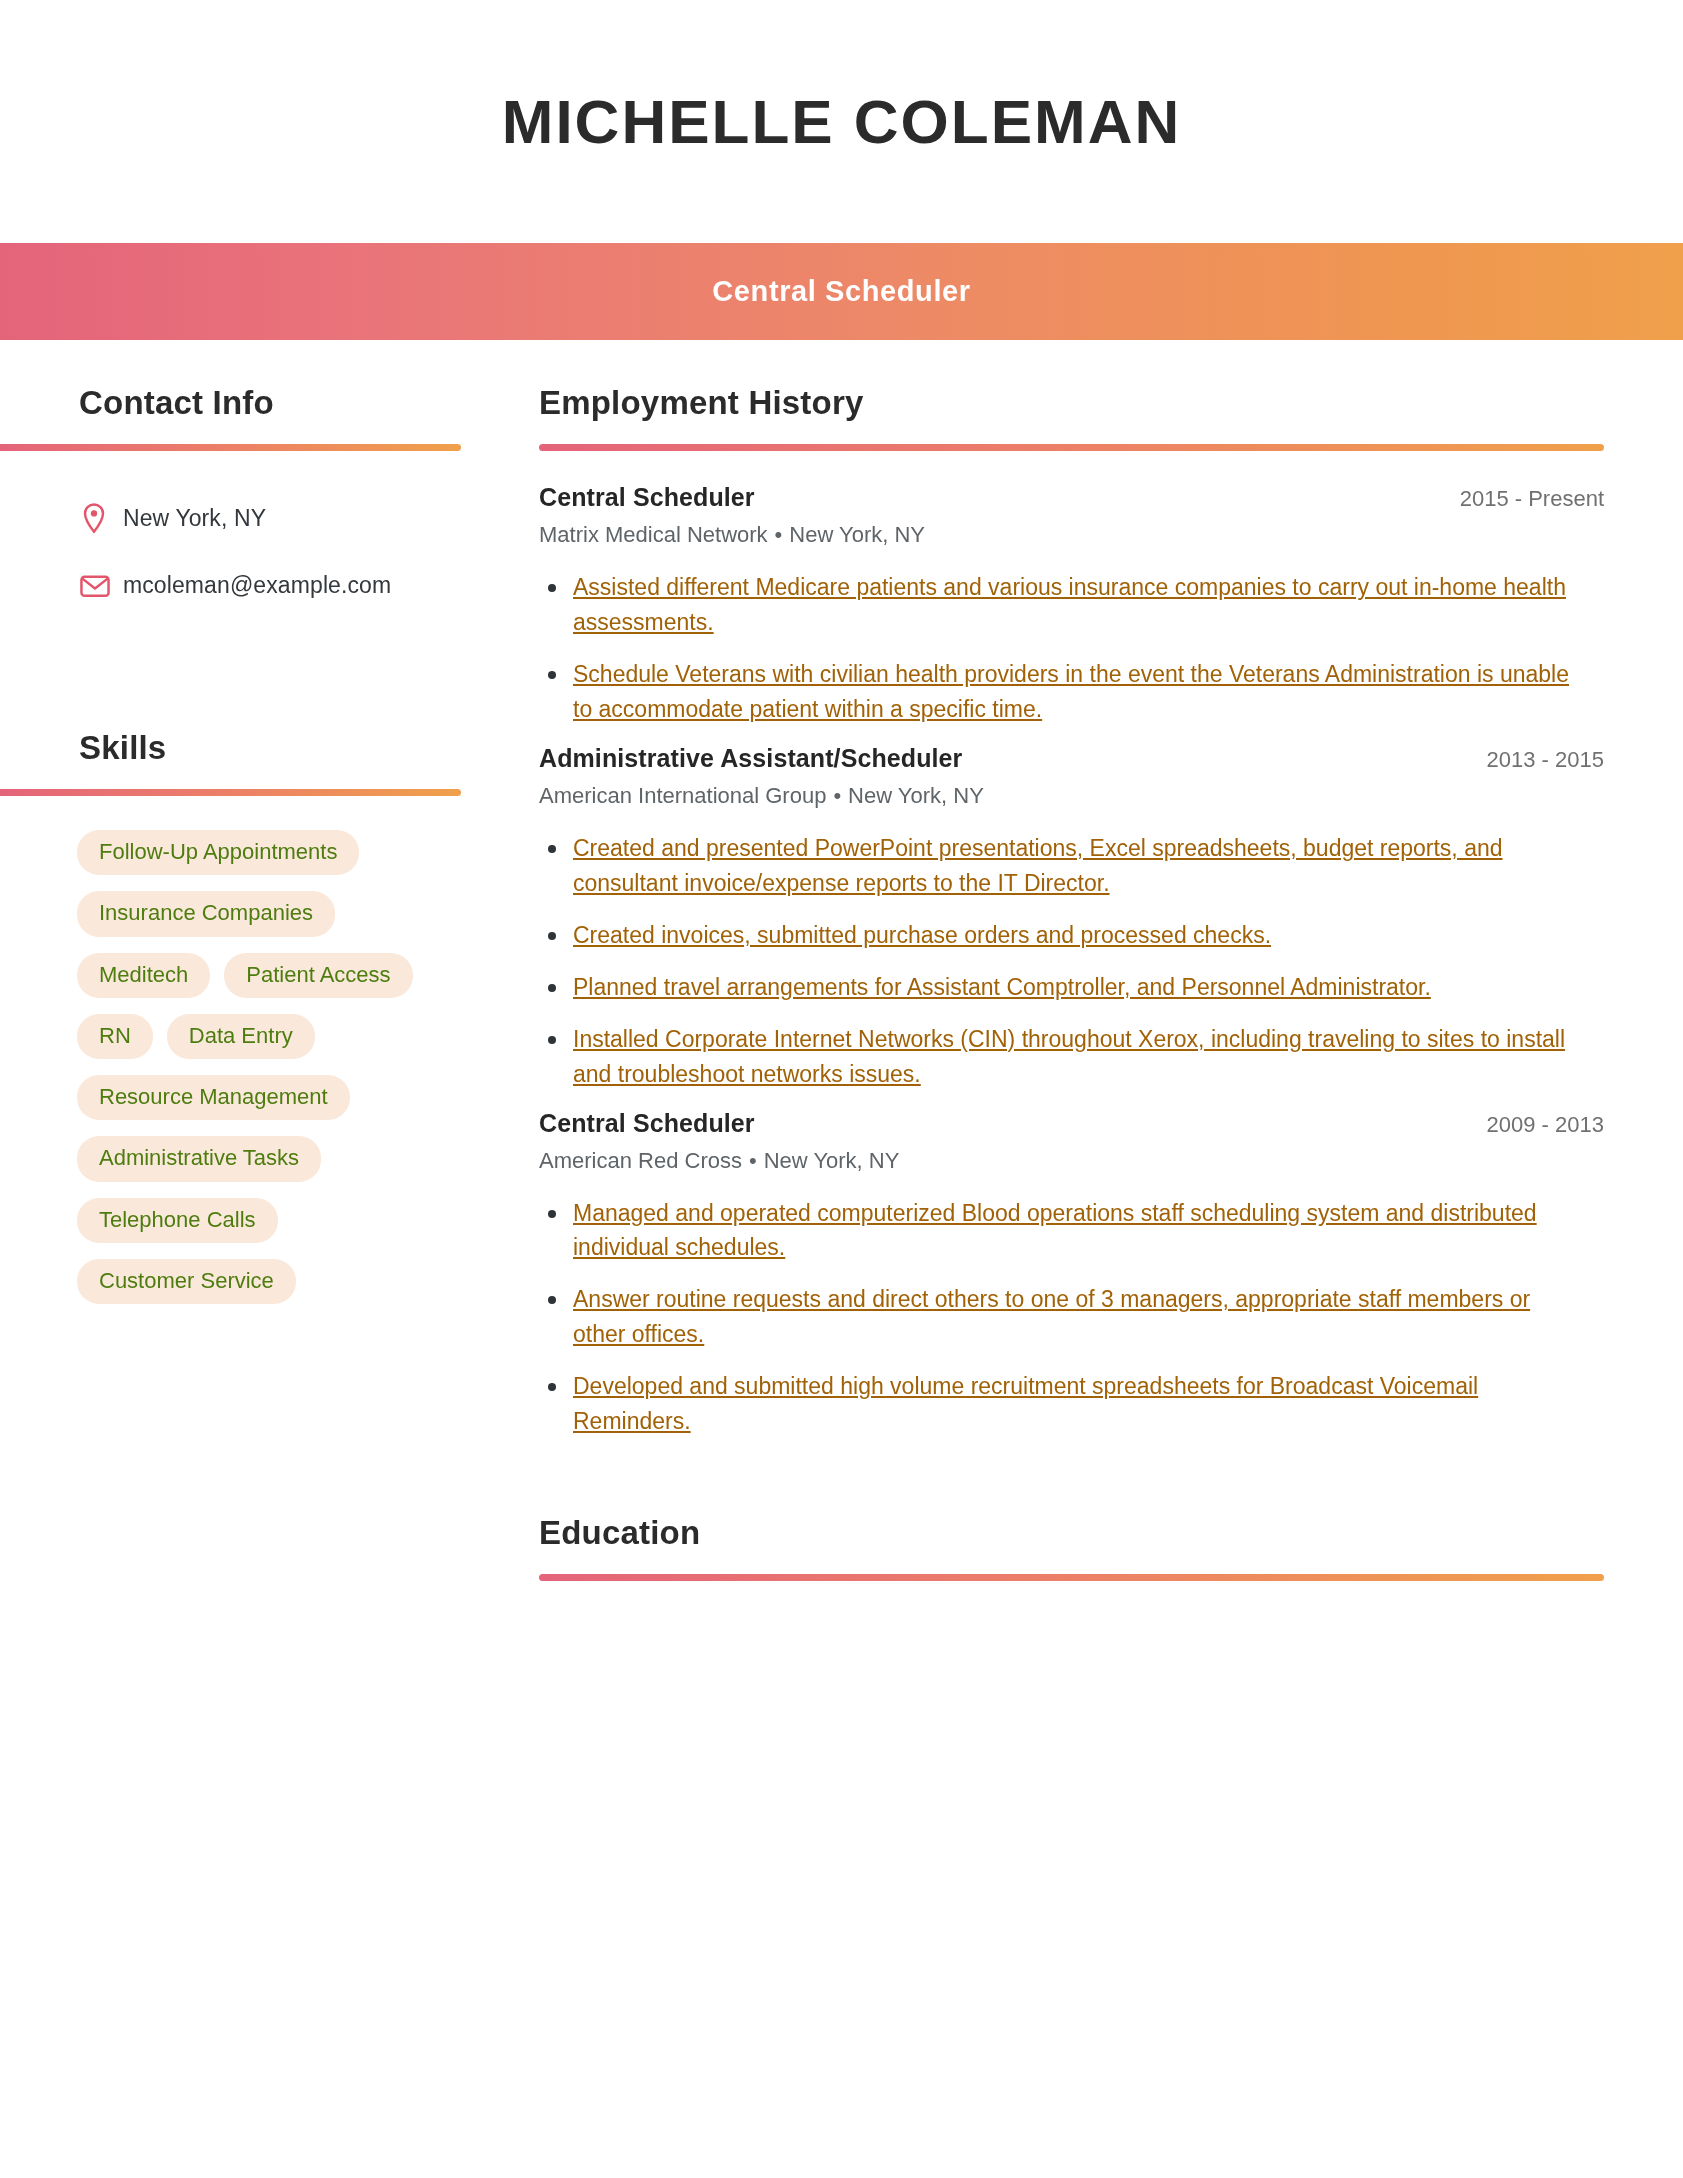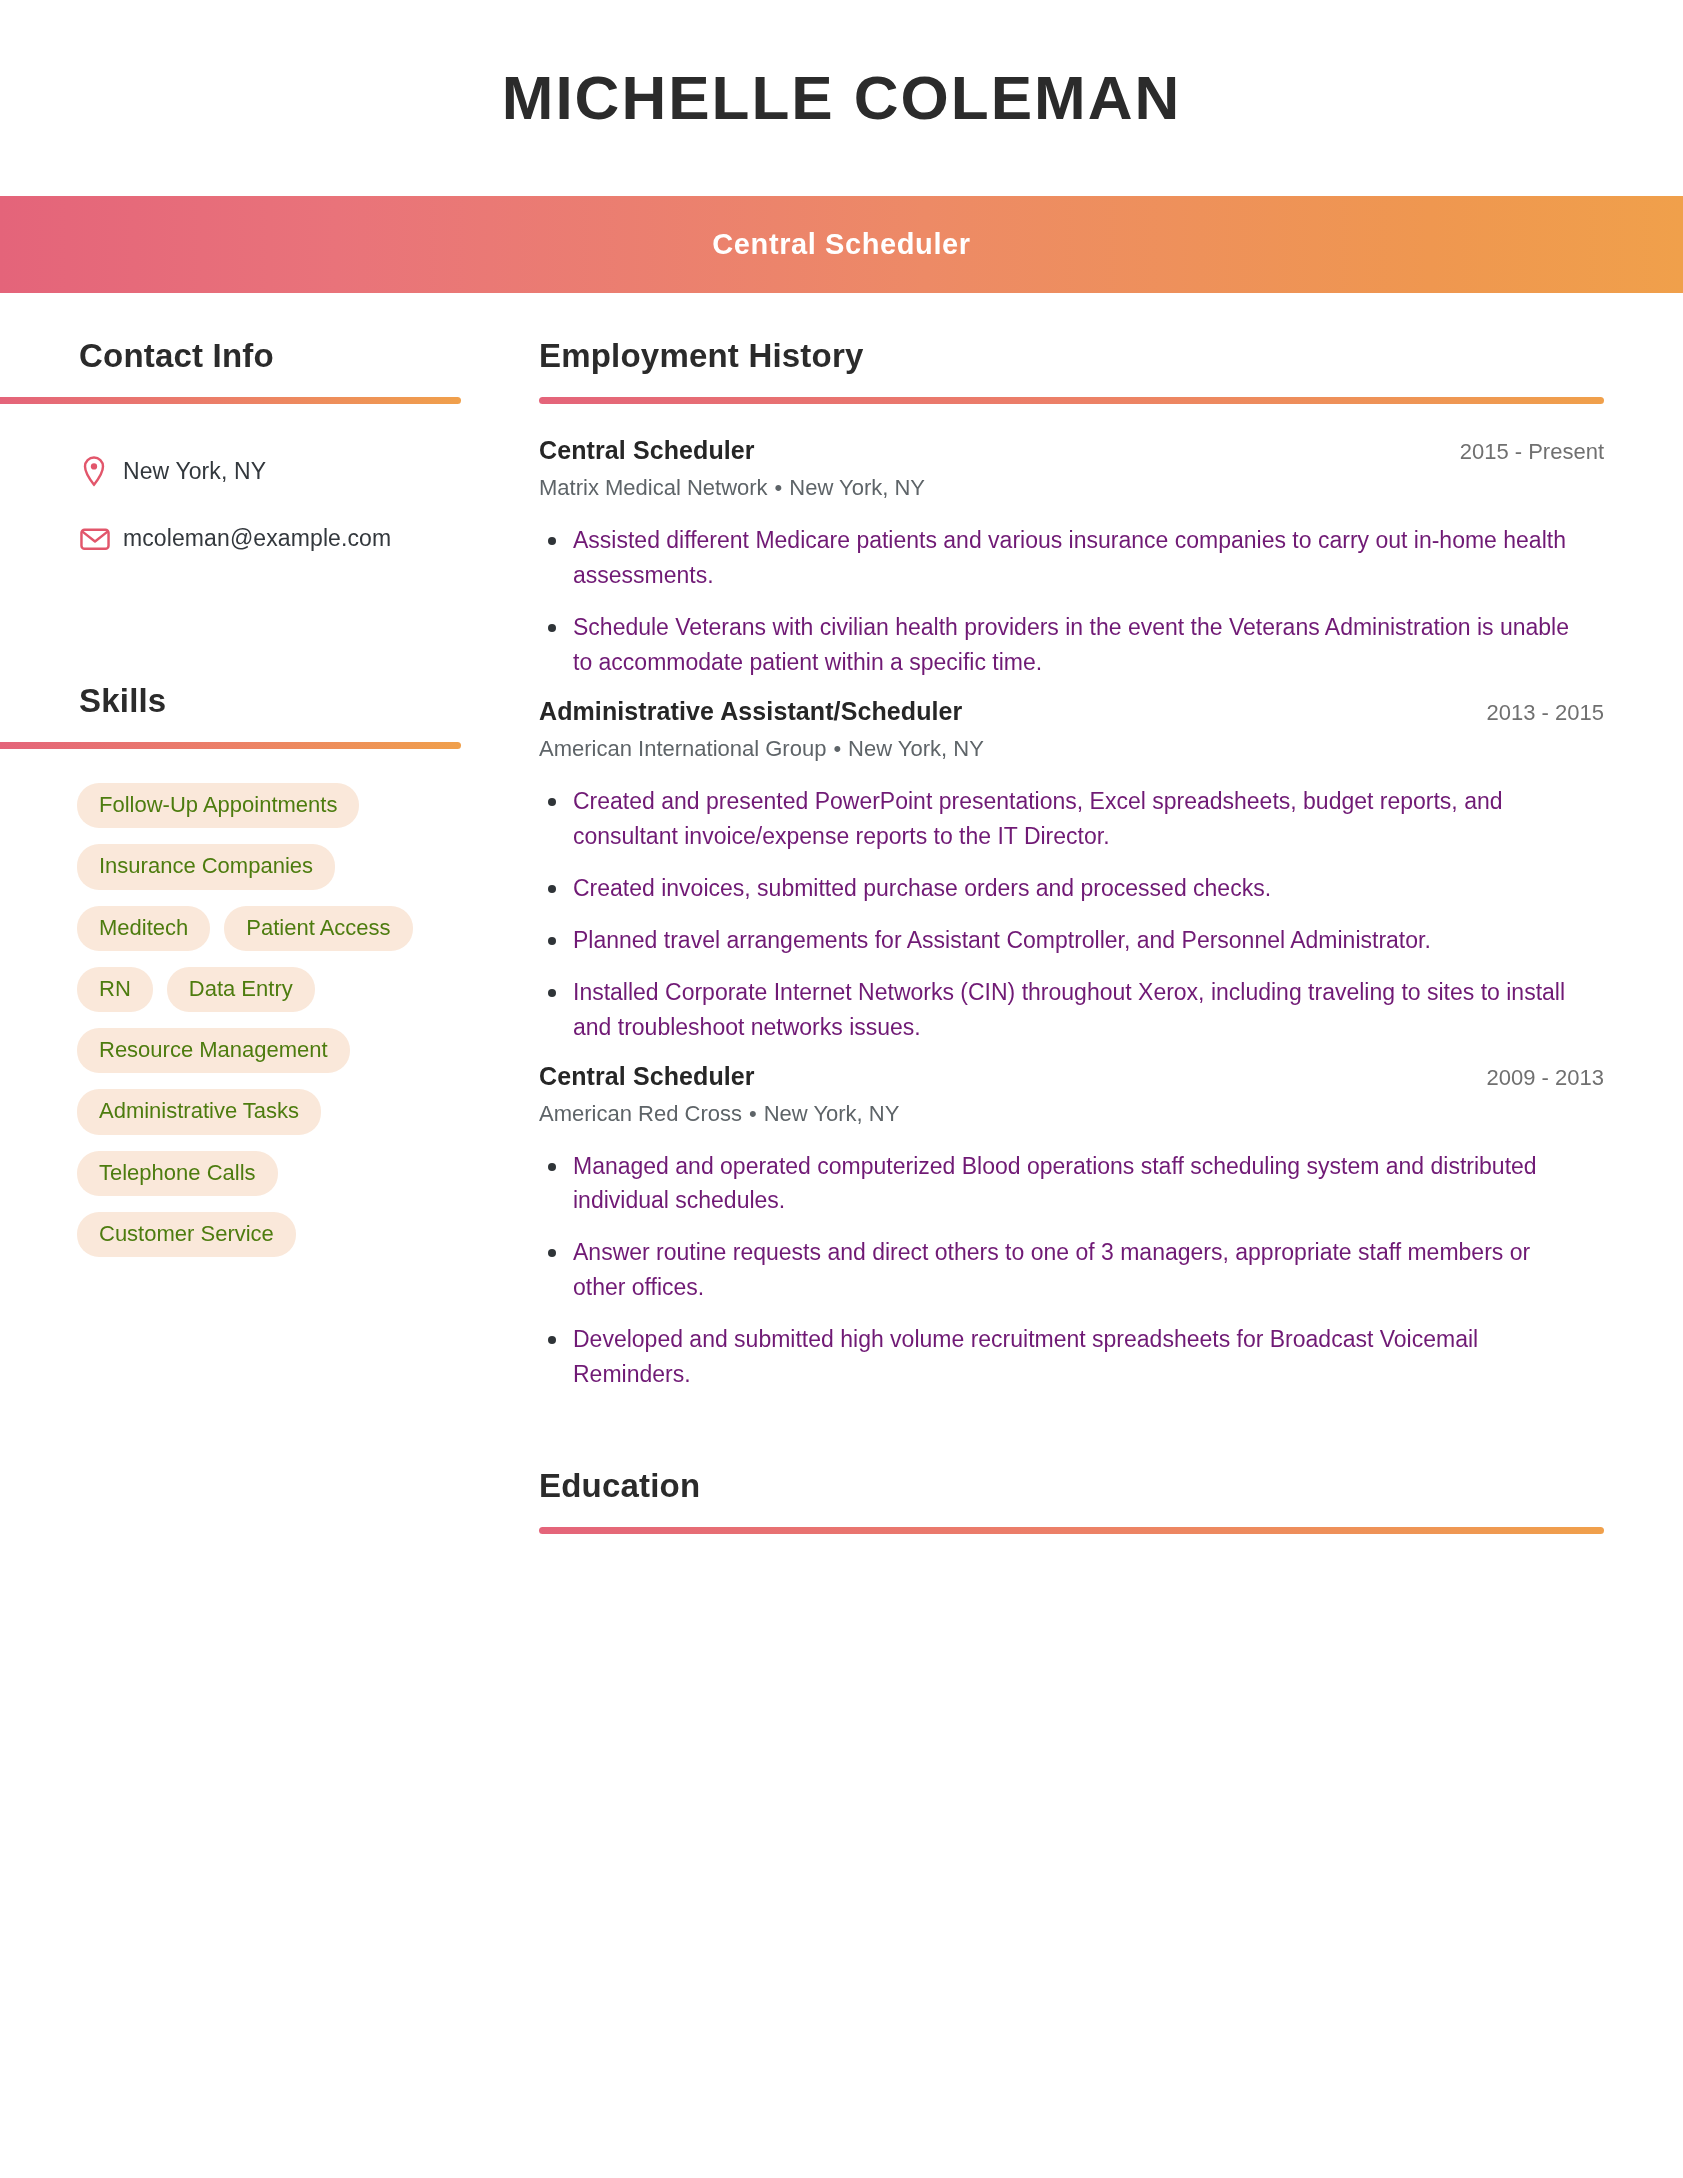--- a/index.html
+++ b/index.html
@@ -17,21 +17,21 @@
 
   .page {
     position: relative;
     width: 1683px;
     height: 2178px;
     background: #ffffff;
   }
 
   
   .header-name-wrap {
-    height: 196px;
+    height: 243px;
     display: flex;
     align-items: center;
     justify-content: center;
     background: #ffffff;
   }
   .header-name {
     font-size: 62px;
     font-weight: bold;
     letter-spacing: 2px;
     color: #2b2b2b;
@@ -163,22 +163,23 @@
     list-style: none;
     margin: 22px 0 0 0;
     padding: 0;
   }
   ul.bullets li {
     position: relative;
     padding-left: 34px;
     margin-bottom: 17px;
     font-size: 23px;
     line-height: 1.52;
-    color: #701a75;
+    color: #a16207;
     max-width: 1000px;
+    text-decoration: underline;
   }
   ul.bullets li::before {
     content: "";
     position: absolute;
     left: 9px;
     top: 14px;
     width: 8px;
     height: 8px;
     border-radius: 50%;
     background: #2f3438;

